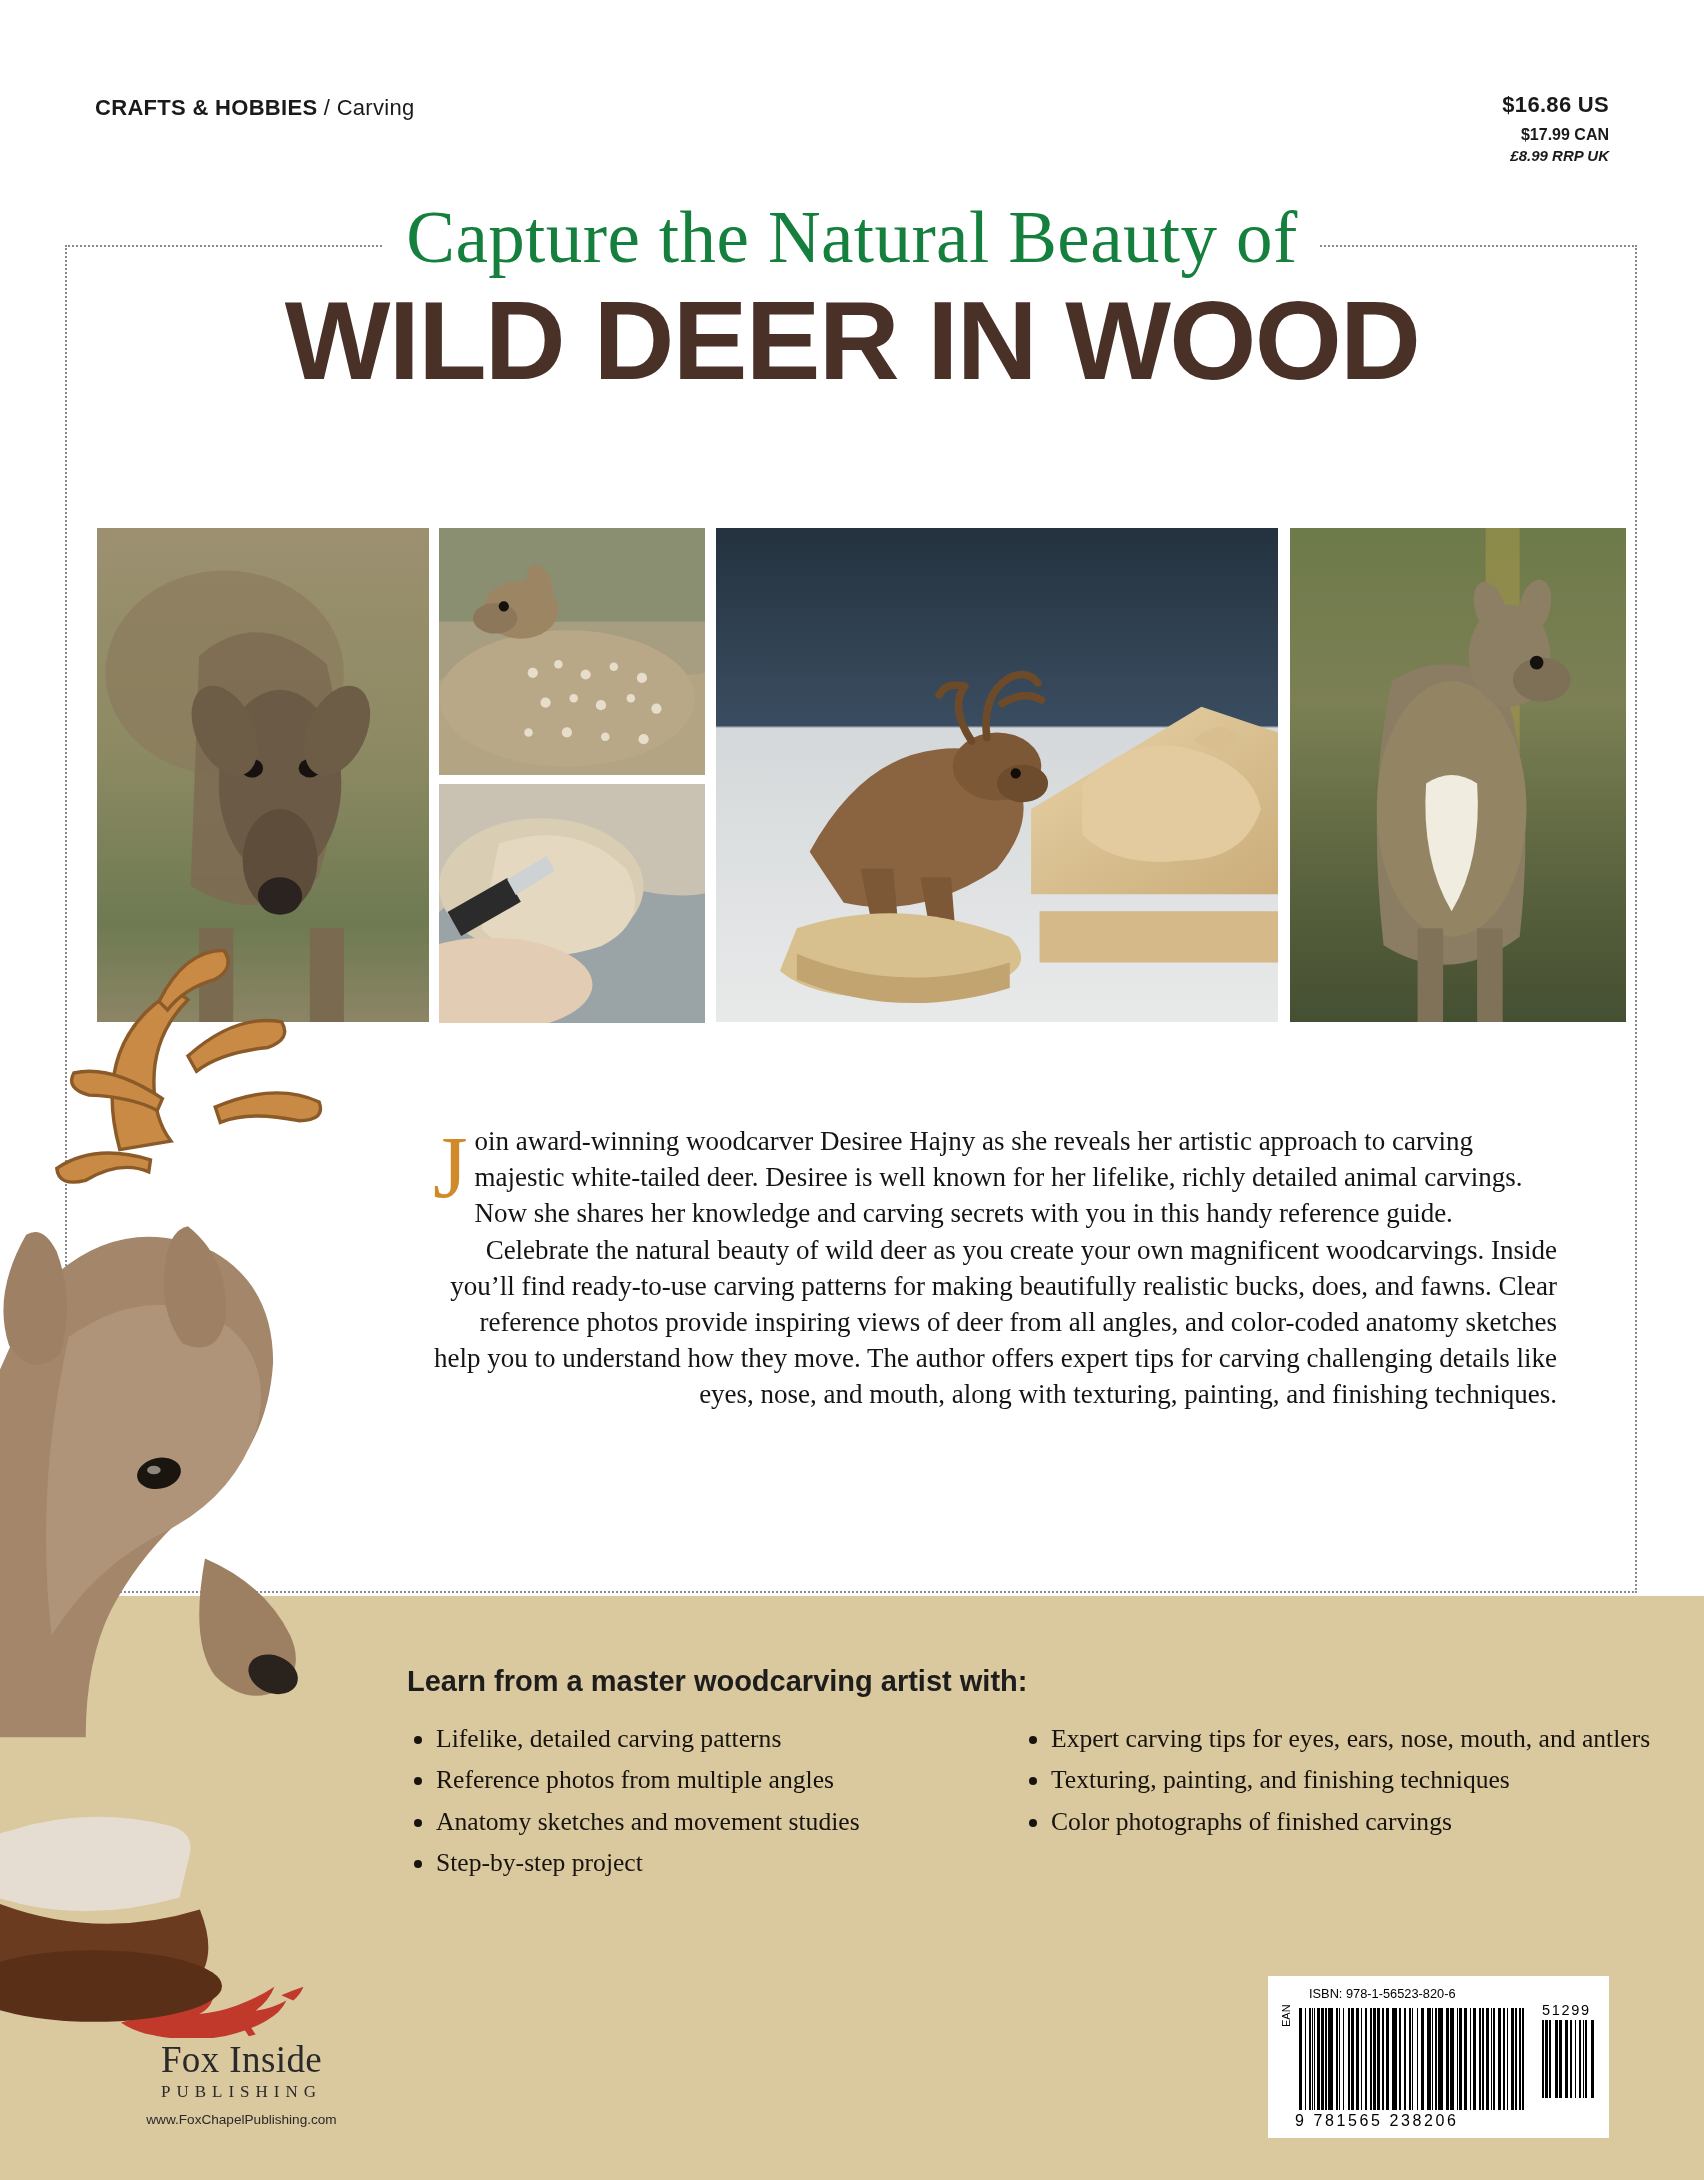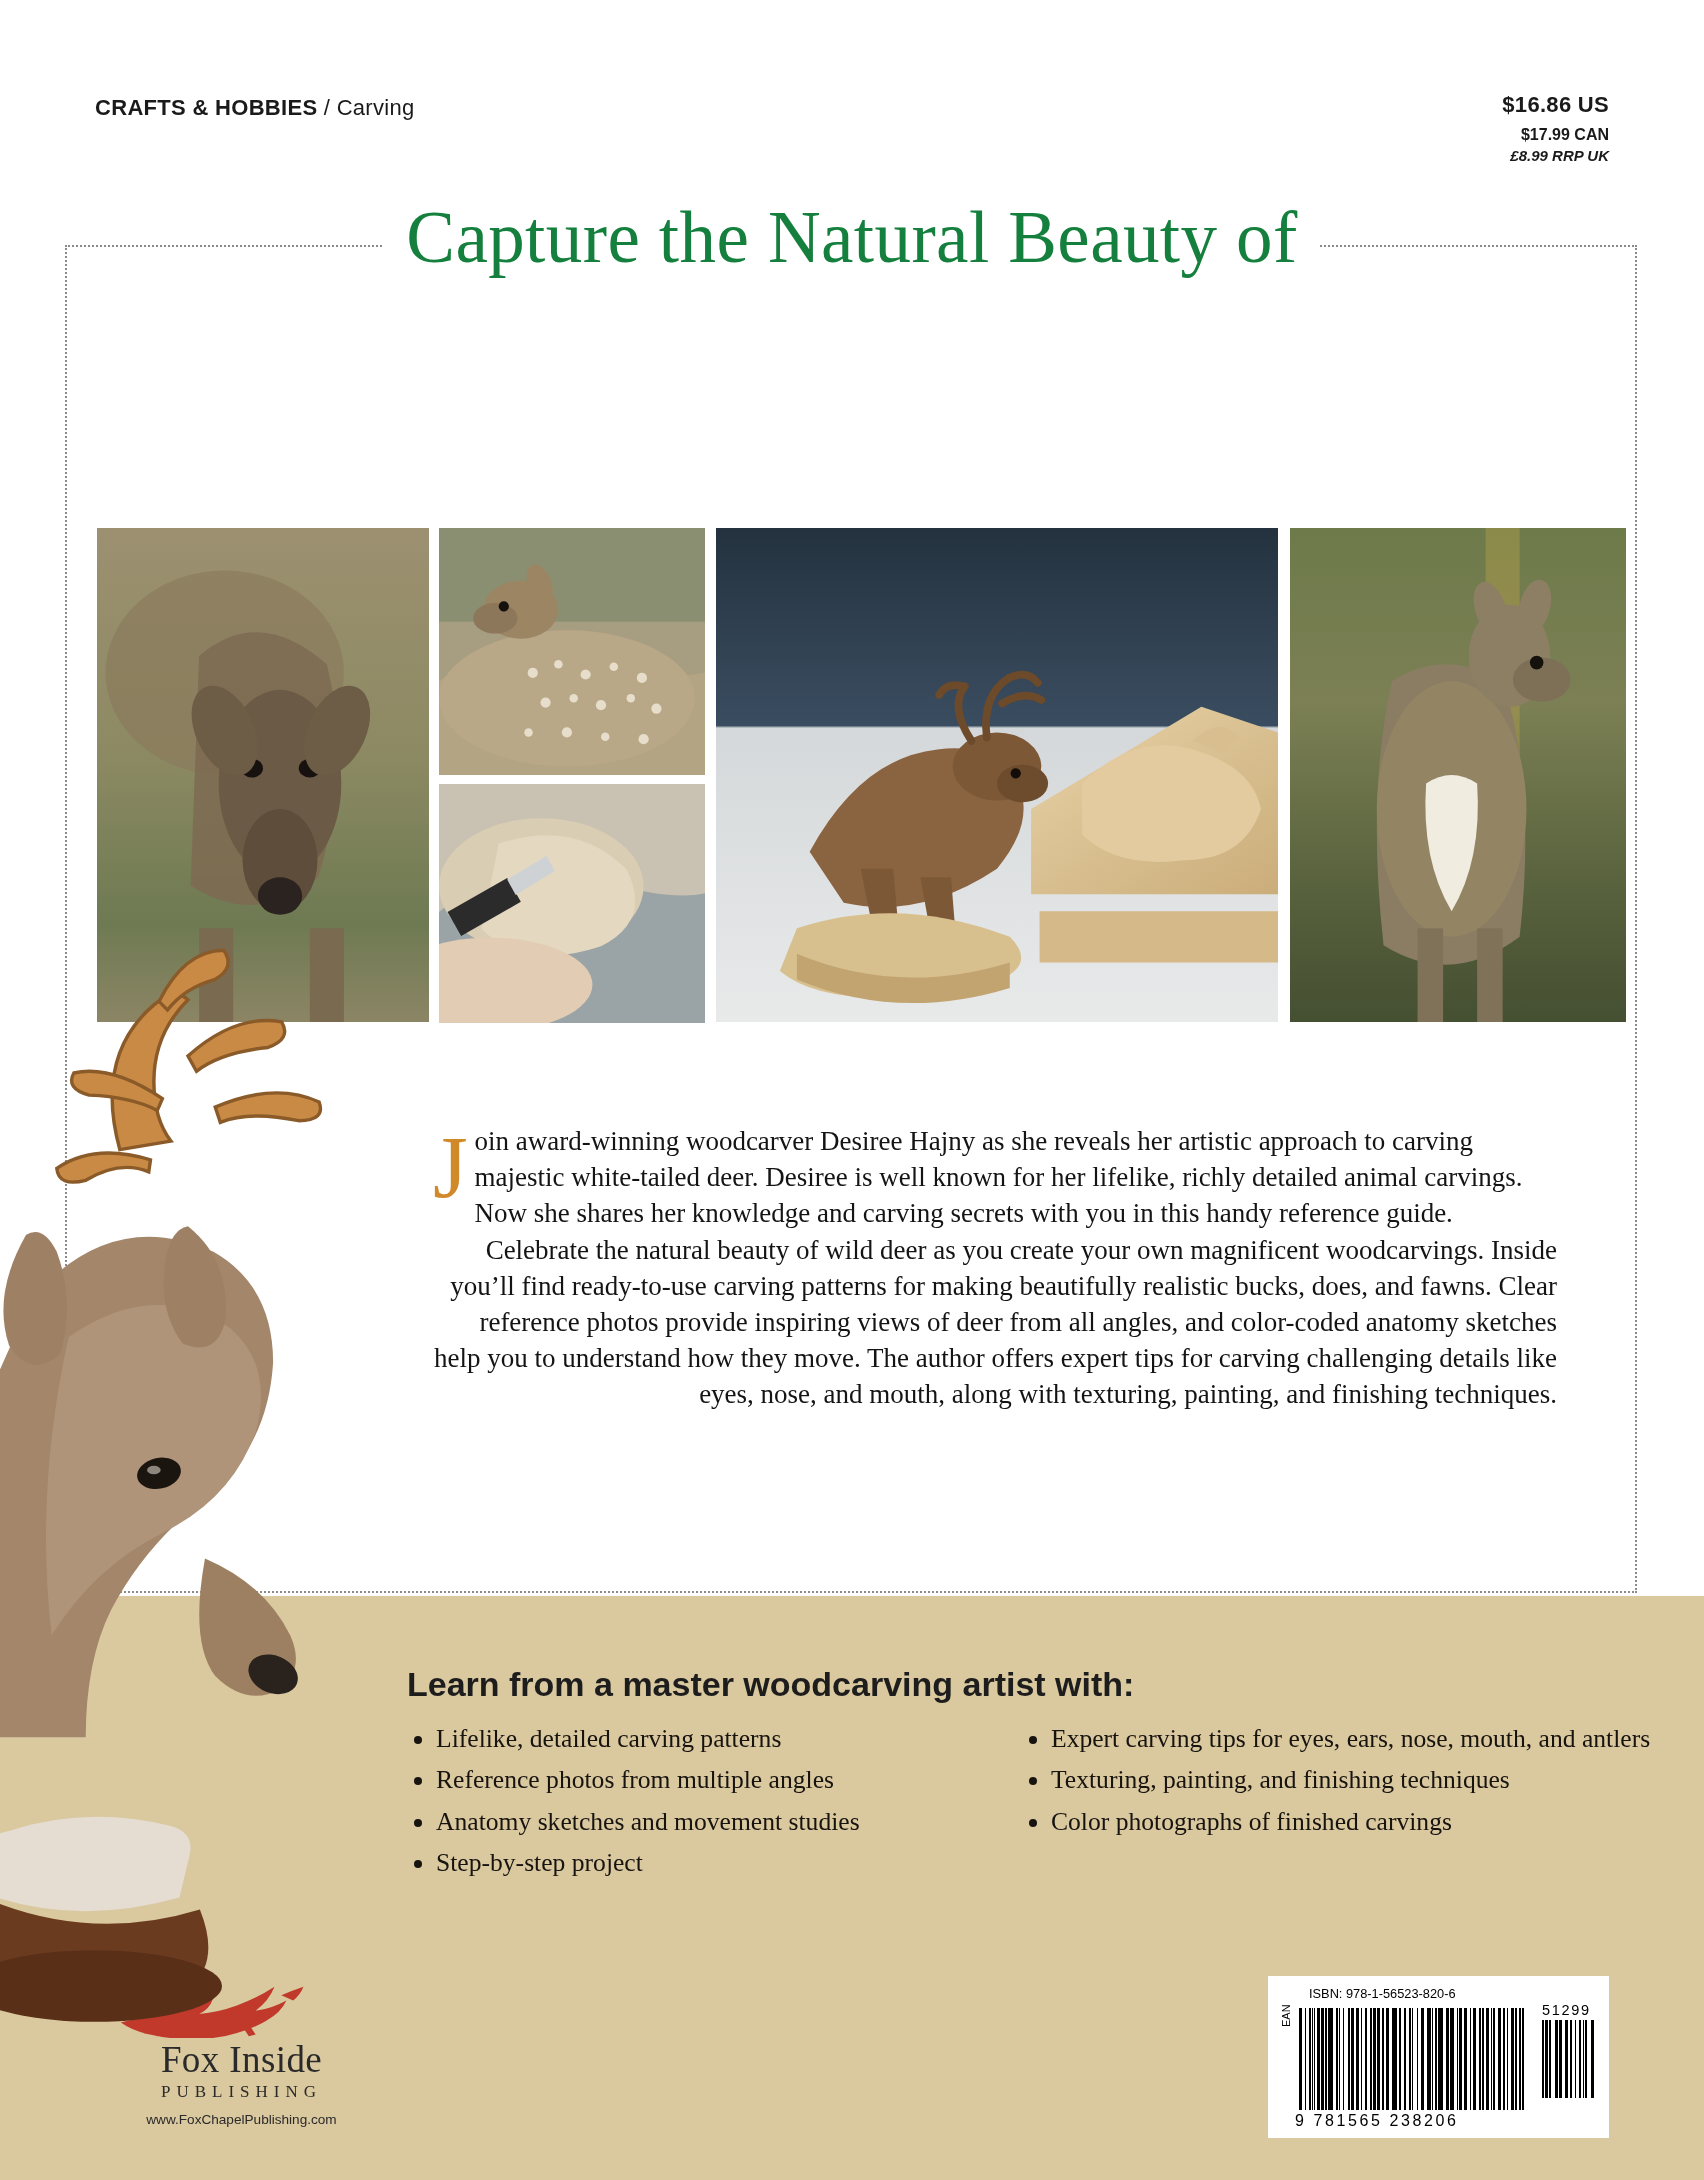--- a/index.html
+++ b/index.html
@@ -143,21 +143,21 @@
     height: 584px;
     background: #dac89f;
   }
 
   .learn-head {
     position: absolute;
     left: 407px;
     top: 1665px;
     font-family: "Liberation Sans", sans-serif;
     font-weight: bold;
-    font-size: 34px;
+    font-size: 29px;
     color: #1d1d1d;
   }
 
   .bullets {
     position: absolute;
     top: 1721px;
     font-size: 25.6px;
     line-height: 1.42;
     color: #17130f;
   }
@@ -279,20 +279,21 @@
 <div class="price-block">
   <div class="price-us">$16.86 US</div>
   <div class="price-can">$17.99 CAN</div>
   <div class="price-uk">£8.99 RRP UK</div>
 </div>
 
 <div class="dotted-frame"></div>
 
 <div class="title-wrap">
   <span class="title-script">Capture the Natural Beauty of</span>
+  <span class="title-main">WILD DEER IN WOOD</span>
 </div>
 
 <div class="photo-strip">
 
   <div class="ph ph1">
     <svg width="332" height="494" viewBox="0 0 390 580" preserveAspectRatio="none">
       <defs>
         <linearGradient id="g1" x1="0" y1="0" x2="0" y2="1">
           <stop offset="0%" stop-color="#9c9070"></stop>
             <stop offset="45%" stop-color="#8d8a63"></stop>

